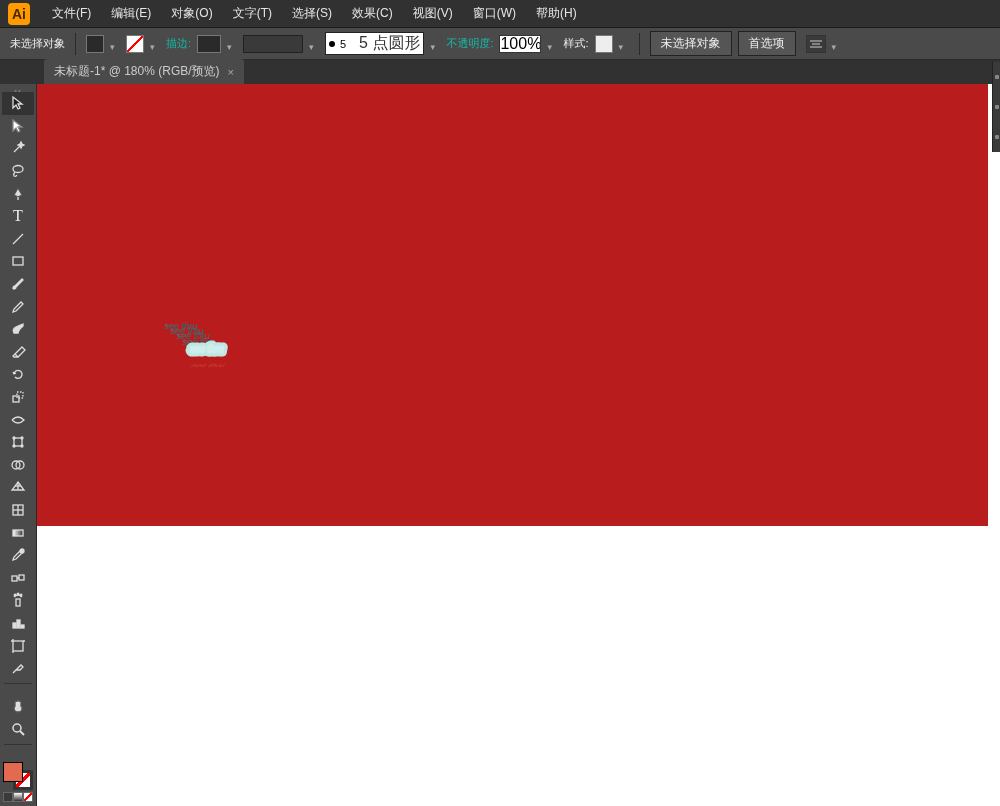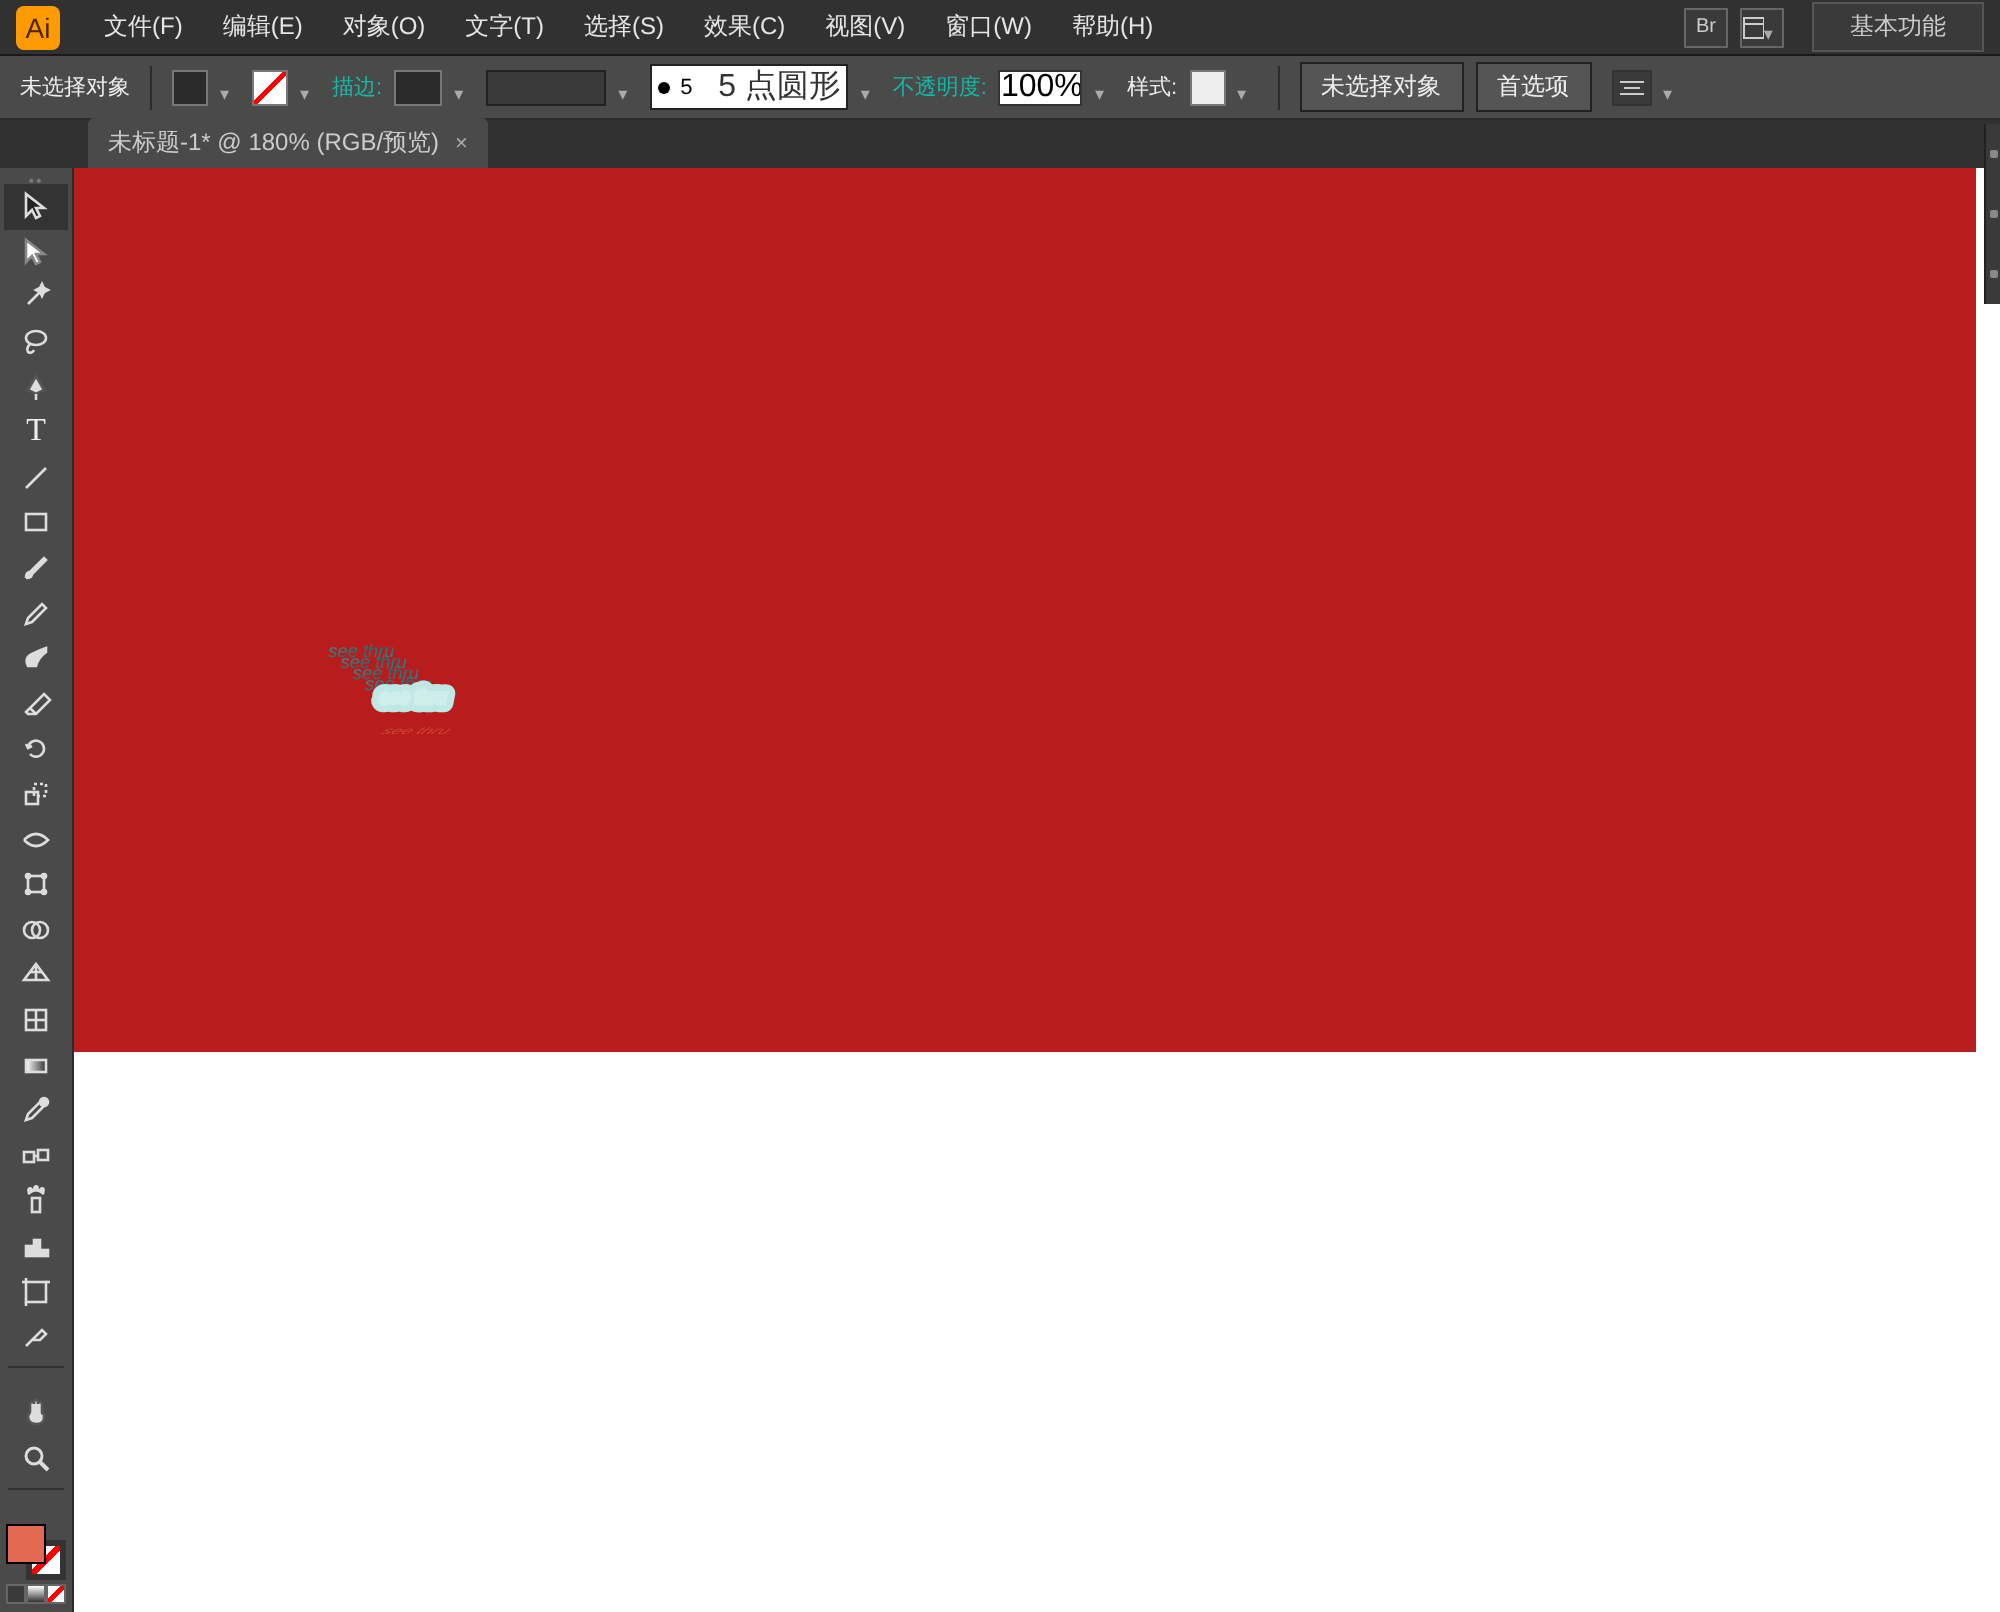--- a/index.html
+++ b/index.html
@@ -1,18 +1,18 @@
 <!DOCTYPE html>
 <html><head>
 <meta charset="utf-8">
 <style>
 *{margin:0;padding:0;box-sizing:border-box;font-family:"Microsoft YaHei",Arial,sans-serif;font-size:12px;color:#ccc;user-select:none}
 body{background:#4a4a4a;width:1000px;height:806px;overflow:hidden;position:relative}
 .menubar{height:28px;background:#313131;display:flex;align-items:center;padding:0 8px;border-bottom:1px solid #1a1a1a}
-.app-logo{width:22px;height:22px;background:#ff9a00;border-radius:4px;display:flex;align-items:center;justify-content:center;color:#4a2800;font-weight:normal;font-size:14px;margin-right:12px}
+.app-logo{width:22px;height:22px;background:#ff9a00;border-radius:4px;display:flex;align-items:center;justify-content:center;color:#4a2800;font-weight:bold;font-size:14px;margin-right:12px}
 .menu-item{padding:4px 10px;cursor:pointer;color:#e5e5e5}
 .menu-right{margin-left:auto;display:flex;align-items:center;gap:6px}
 .chip{width:22px;height:20px;border:1px solid #666;background:#3a3a3a;display:flex;align-items:center;justify-content:center;font-size:10px}
 .workspace-lbl{background:#3a3a3a;padding:3px 18px;border:1px solid #555;color:#ccc;margin-left:8px}
 .controlbar{height:32px;background:#4a4a4a;display:flex;align-items:center;padding:0 10px;border-bottom:1px solid #2a2a2a;gap:6px}
 .ctrl-text{color:#eee;font-size:11px}
 .ctrl-text.orange{color:#14b8a6}
 .swatch{width:18px;height:18px;border:1px solid #777;background:#555}
 .swatch.no{background:linear-gradient(to bottom right,transparent 45%,#f00 45%,#f00 55%,transparent 55%),#fff}
 .swatch.dark{background:#2a2a2a}
@@ -51,31 +51,20 @@
   <div class="app-logo">Ai</div>
   <div class="menu-item">文件(F)</div>
   <div class="menu-item">编辑(E)</div>
   <div class="menu-item">对象(O)</div>
   <div class="menu-item">文字(T)</div>
   <div class="menu-item">选择(S)</div>
   <div class="menu-item">效果(C)</div>
   <div class="menu-item">视图(V)</div>
   <div class="menu-item">窗口(W)</div>
   <div class="menu-item">帮助(H)</div>
-  <div class="menu-right">
-    <div class="chip">Br</div>
-    <div class="chip">
-        <svg width="12" height="12">
-          <rect x="1" y="1" width="10" height="10" fill="none" stroke="#ccc"></rect>
-          <line x1="1" y1="4" x2="11" y2="4" stroke="#ccc"></line>
-        </svg>
-        <span class="dd"></span>
-      </div>
-    <div class="workspace-lbl">基本功能</div>
-  </div>
 </div>
 
 <div class="controlbar">
   <span class="ctrl-text">未选择对象</span>
   <div class="sep"></div>
   <div class="swatch dark"></div>
     <span class="dd"></span>
   <div class="swatch no"></div>
     <span class="dd"></span>
   <span class="ctrl-text orange">描边:</span>

